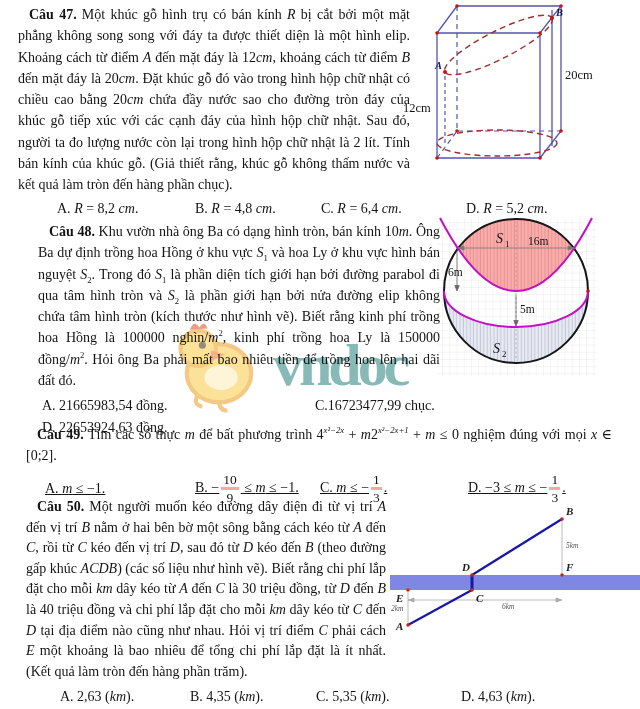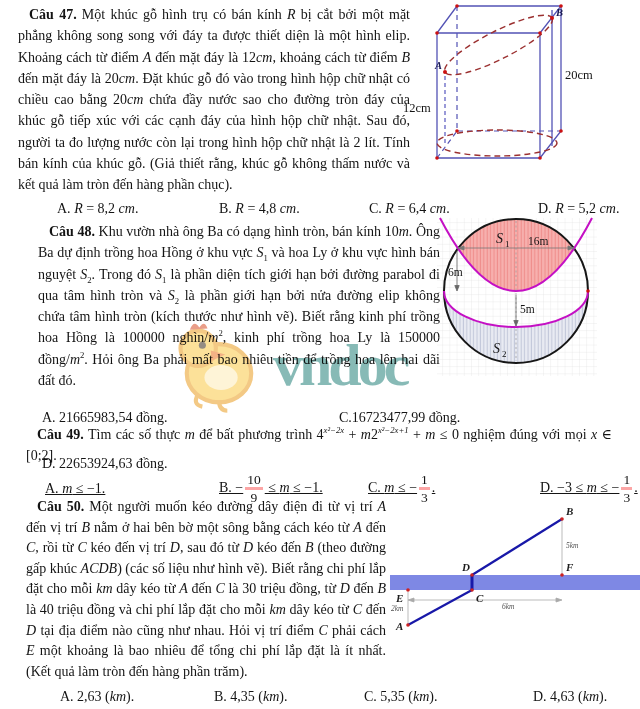--- a/index.html
+++ b/index.html
@@ -12,23 +12,23 @@
   .sec47{top:4px;}  .sec48{top:221px;}  .sec49{top:424px;}  .sec50{top:497px;}
   .qtext{font-size:14px;line-height:21.3px;text-align:justify;margin:0;text-indent:11px;}
   .q47text{margin-left:18px;width:392px;}
   .q48text{margin-left:38px;width:402px;}
   .q49text{margin-left:26px;width:586px;}
   .q50text{margin-left:26px;width:360px;line-height:20.6px;}
   .qlabel{font-weight:bold;}
   .it{font-style:italic;}
   sup{font-size:0.62em;line-height:0;}
   sub{font-size:0.62em;line-height:0;}
-  .opts{font-size:14px;line-height:21.3px;gap:24px;}
+  .opts{font-size:14px;line-height:21.3px;}
   .opts4{display:grid;grid-template-columns:138px 126px 145px auto;margin-left:57px;margin-top:2px;}
-  .opts2{display:grid;grid-template-columns:273px auto;margin-left:42px;margin-top:16px;}
+  .opts2{display:grid;grid-template-columns:273px auto;margin-left:42px;margin-top:4px;}
   .opts49{display:grid;grid-template-columns:150px 125px 148px auto;margin-left:45px;margin-top:4px;align-items:center;min-height:36px;text-decoration:underline;}
   .opts50{display:grid;grid-template-columns:130px 126px 145px auto;margin-left:60px;margin-top:4px;}
   .frac{display:inline-block;vertical-align:middle;text-align:center;line-height:1.12;font-size:13.5px;margin:0 2px;}
   .fnum{display:block;border-bottom:3px solid #fca5a5;padding:0 2px;}
   .fden{display:block;}
   .fig{position:absolute;}
   .fig47{top:-4px;right:0;}
   .fig48{top:-6px;right:0;}
   .fig50{top:2px;right:0;}
   .watermark{
@@ -99,21 +99,21 @@
       <text x="156" y="16" font-size="10.5" font-style="italic" font-weight="bold" fill="#1a1a55">B</text>
       <text x="165" y="79" font-size="12.5" fill="#141414">20cm</text>
       <text x="3" y="112" font-size="12.5" fill="#141414">12cm</text>
     </svg>
   </section>
 
   <section class="sec48">
     <p class="qtext q48text"><b class="qlabel">Câu 48.</b><span><span> Khu vườn nhà ông Ba có dạng hình tròn, bán kính 10</span><span class="it">m</span><span>. Ông Ba dự định trồng hoa Hồng ở khu vực </span><span class="it">S</span><sub>1</sub><span> và hoa Ly ở khu vực hình bán nguyệt </span><span class="it">S</span><sub>2</sub><span>. Trong đó </span><span class="it">S</span><sub>1</sub><span> là phần diện tích giới hạn bởi đường parabol đi qua tâm hình tròn và </span><span class="it">S</span><sub>2</sub><span> là phần giới hạn bởi nửa đường elip không chứa tâm hình tròn (kích thước như hình vẽ). Biết rằng kinh phí trồng hoa Hồng là 100000 nghìn/</span><span class="it">m</span><sup>2</sup><span>, kinh phí trồng hoa Ly là 150000 đồng/</span><span class="it">m</span><sup>2</sup><span>. Hỏi ông Ba phải mất bao nhiêu tiền để trồng hoa lên hai dãi đất đó.</span></span></p>
     <div class="opts opts2">
       <span class="opt"><span>A. 21665983,54 đồng.</span></span>
-      <span class="opt"><span>C.16723477,99 đồng.</span></span>
+      <span class="opt"><span>C.16723477,99 chục.</span></span>
       <span class="opt"><span>D. 22653924,63 đồng.</span></span>
     </div>
     <svg class="fig fig48" width="205" height="166" viewBox="0 0 205 166">
       <defs>
         <pattern id="g48" width="7.2" height="7.2" patternUnits="userSpaceOnUse">
           <path d="M7.2,0 L0,0 L0,7.2" fill="none" stroke="#e3e3e3" stroke-width="0.7"></path>
         </pattern>
         <pattern id="hatS1" width="3.4" height="8" patternUnits="userSpaceOnUse">
           <rect width="3.4" height="8" fill="#f7b0ae"></rect>
           <line x1="1.2" y1="0" x2="1.2" y2="8" stroke="#ef8e8c" stroke-width="1.1"></line>

